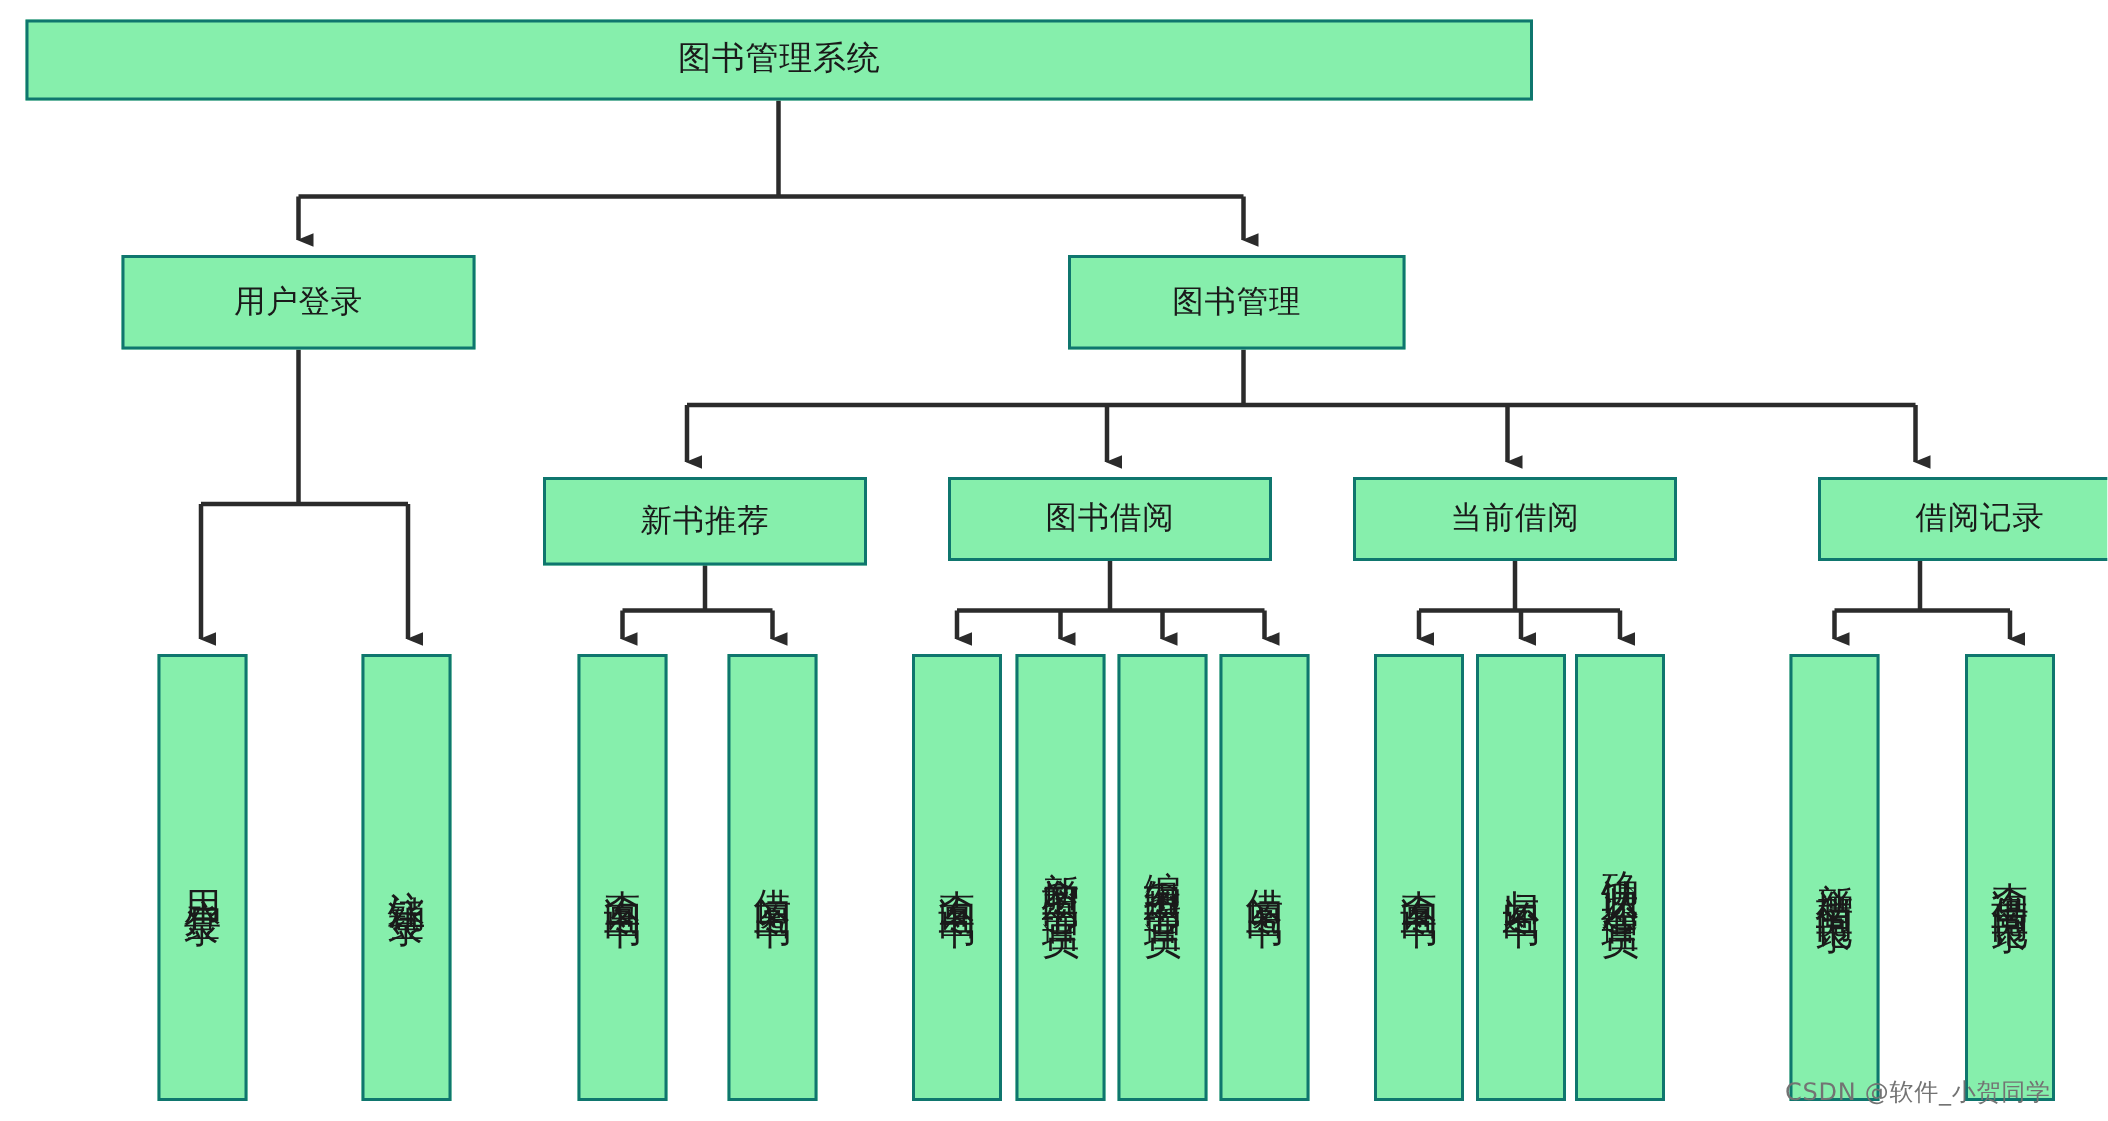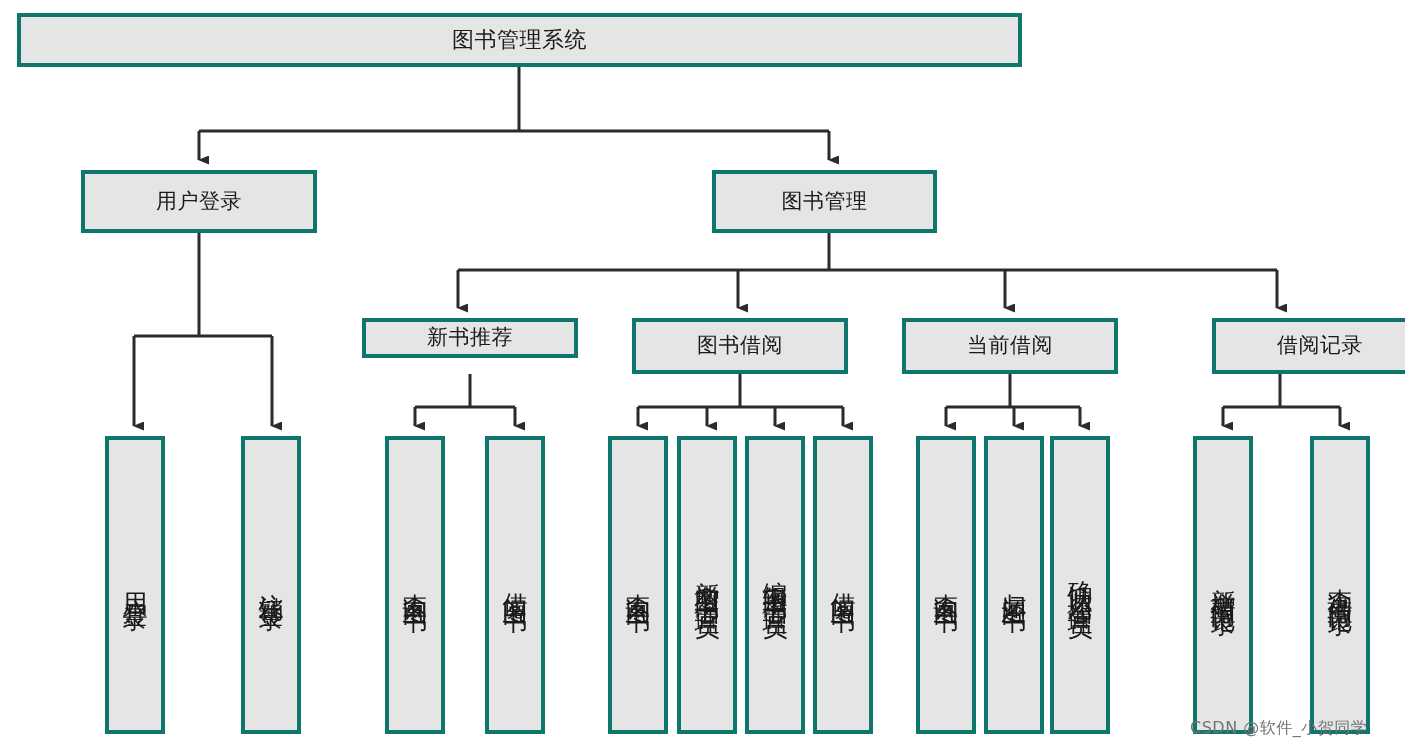--- a/index.html
+++ b/index.html
@@ -20,22 +20,22 @@
   #edges {
     position: absolute;
     left: 0;
     top: 0;
     width: 1405px;
     height: 747px;
   }
   .node {
     position: absolute;
     box-sizing: border-box;
-    border: 4px solid #0f766e;
-    background: #e5e5e5;
+    border: 2px solid #0f766e;
+    background: #86efac;
     display: flex;
     align-items: center;
     justify-content: center;
     color: #1a1a1a;
   }
   .node-h {
     font-size: 21px;
     letter-spacing: 0.5px;
     line-height: 1.1;
     white-space: nowrap;
@@ -129,21 +129,21 @@
     <span>图书管理系统</span>
   </div>
 
   <div class="node node-h" style="left:81px; top:170px; width:236px; height:63px;">
     <span>用户登录</span>
   </div>
   <div class="node node-h" style="left:712px; top:170px; width:225px; height:63px;">
     <span>图书管理</span>
   </div>
 
-  <div class="node node-h" style="left:362px; top:318px; width:216px; height:40px;">
+  <div class="node node-h" style="left:362px; top:318px; width:216px; height:59px;">
     <span>新书推荐</span>
   </div>
   <div class="node node-h" style="left:632px; top:318px; width:216px; height:56px;">
     <span>图书借阅</span>
   </div>
   <div class="node node-h" style="left:902px; top:318px; width:216px; height:56px;">
     <span>当前借阅</span>
   </div>
   <div class="node node-h" style="left:1212px; top:318px; width:216px; height:56px;">
     <span>借阅记录</span>

